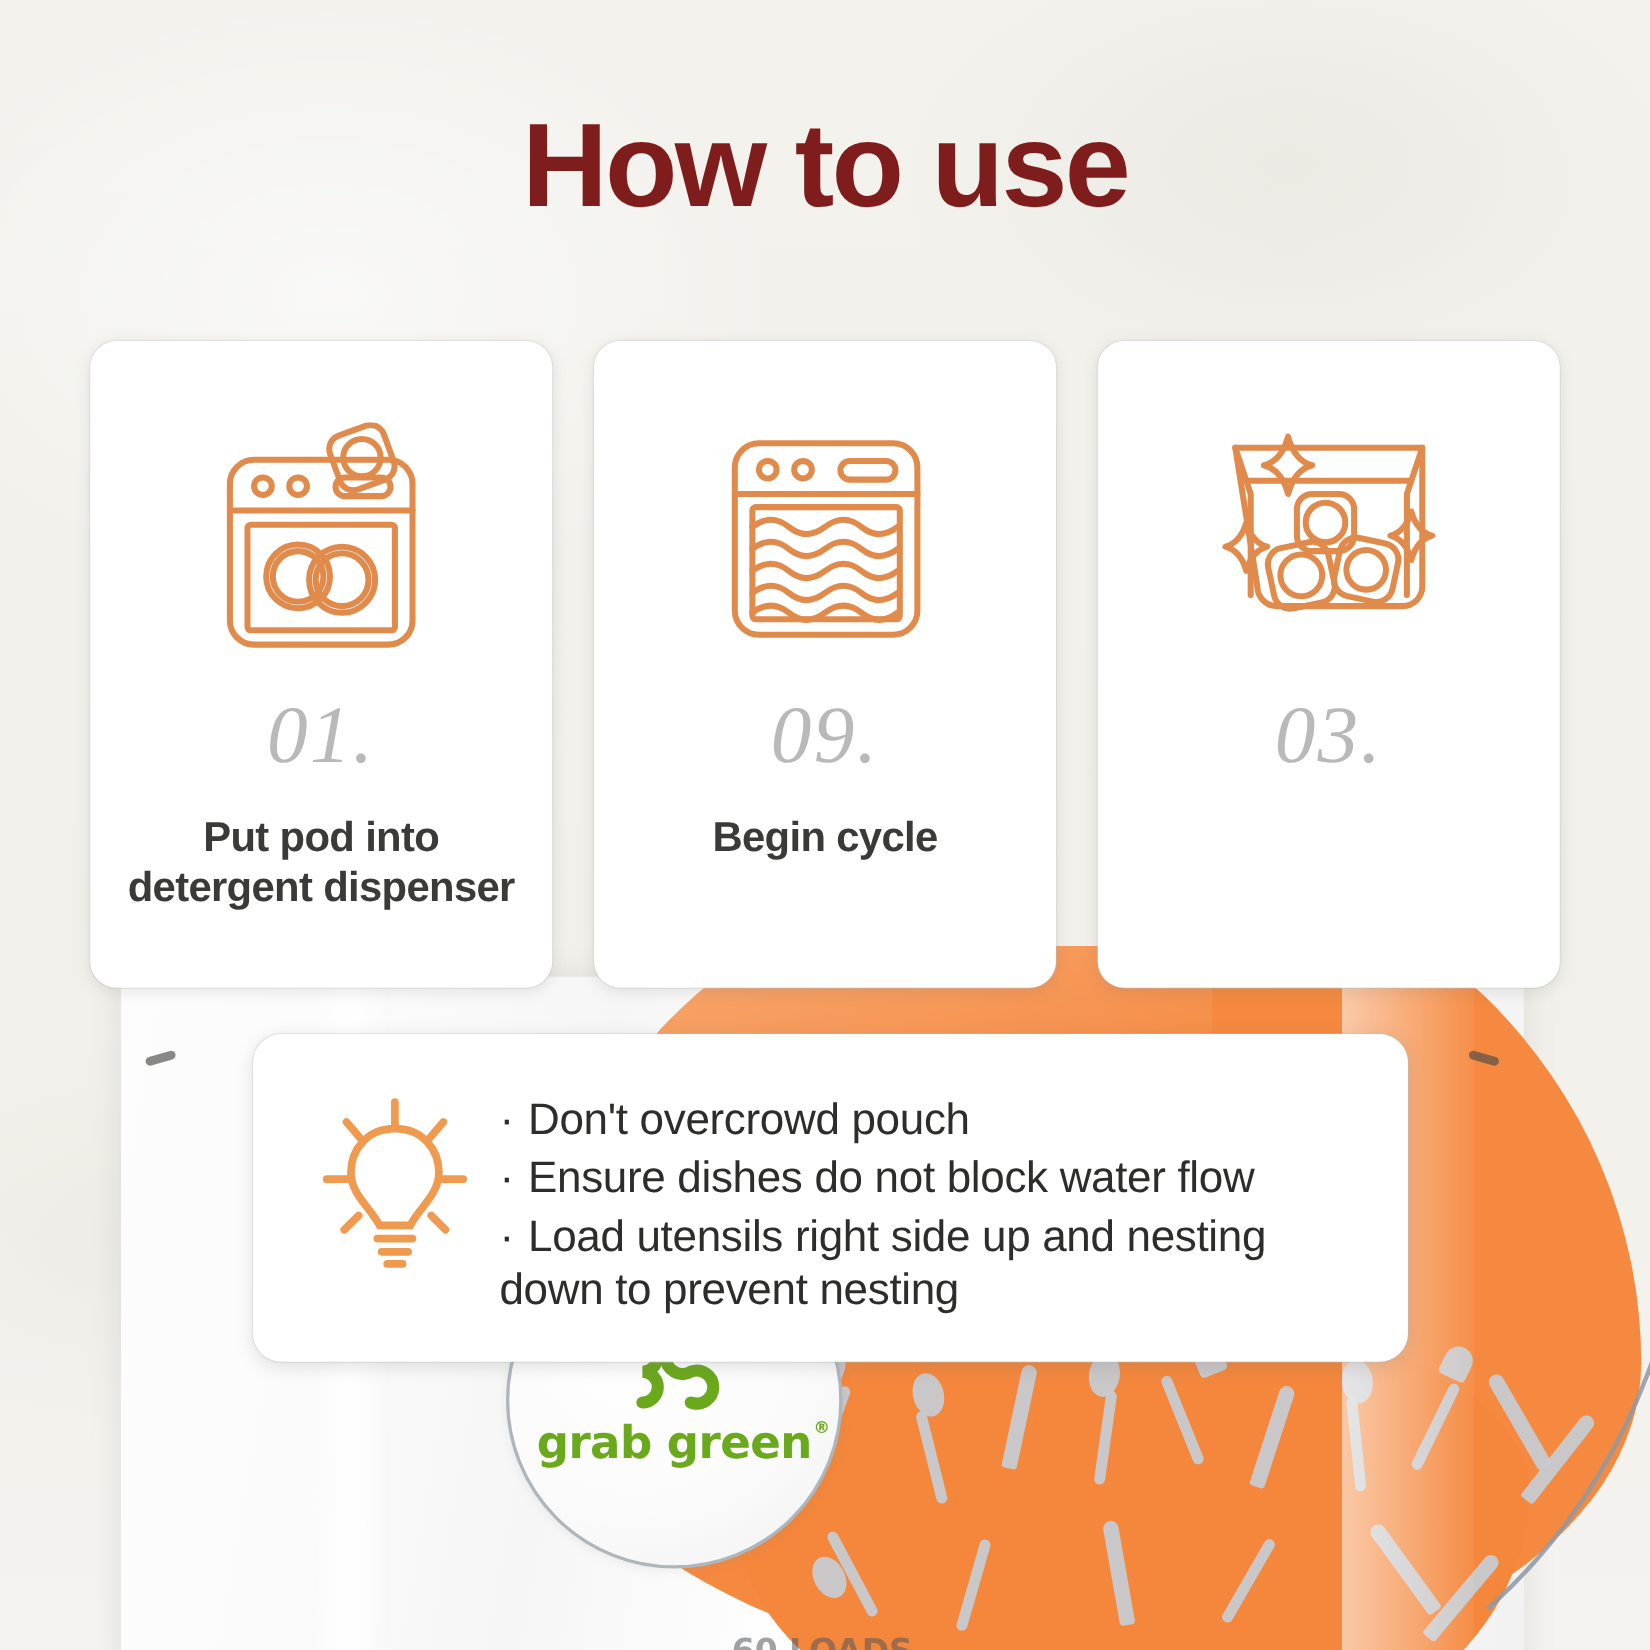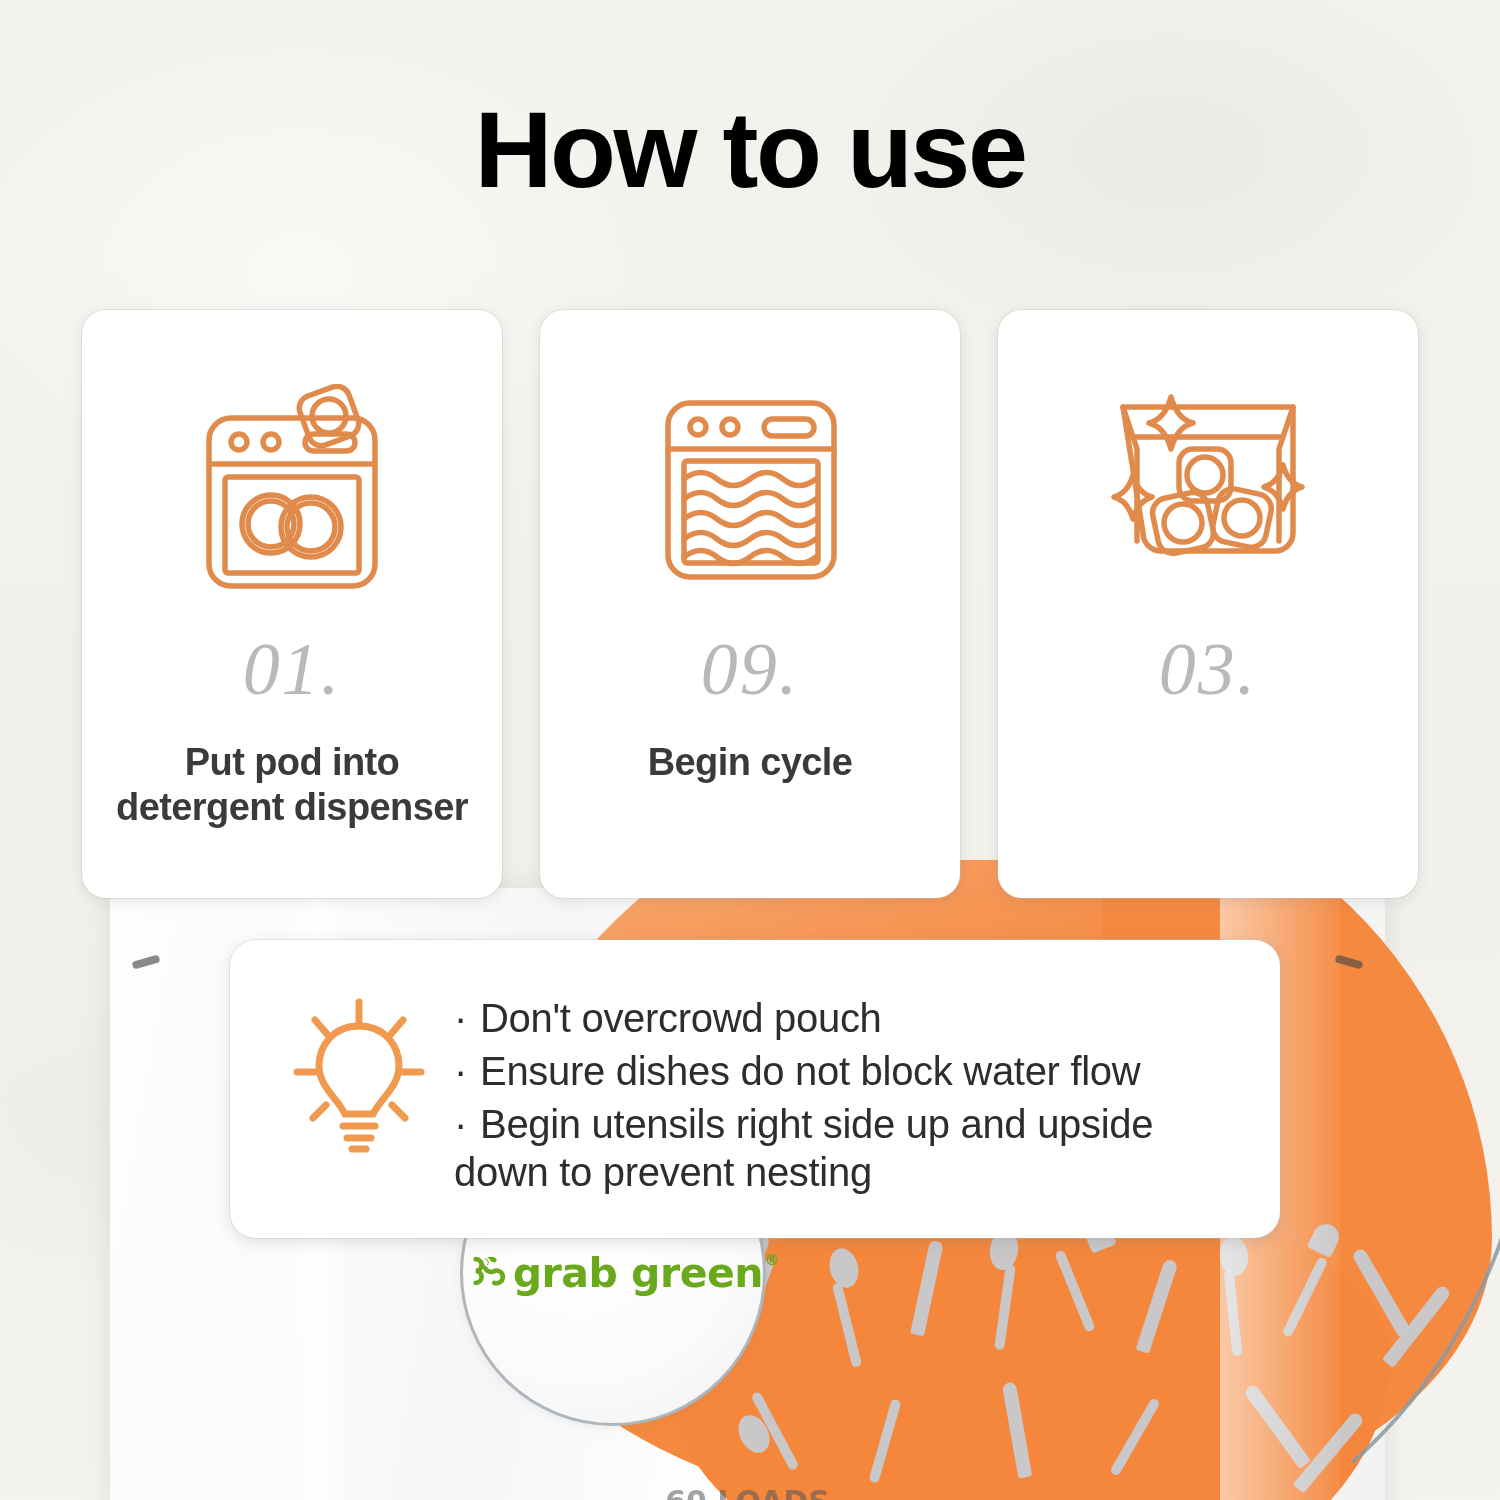--- a/index.html
+++ b/index.html
@@ -72,21 +72,21 @@
   .fork-head{width:26px;height:30px;border-radius:13px 13px 4px 4px;}
   .spoon-head{width:28px;height:40px;border-radius:50%;}
   .knife{width:14px;height:96px;border-radius:7px 7px 3px 3px;}
 
   
   .logo-disc{
     position:absolute;left:350px;top:232px;width:300px;height:300px;
     border-radius:50%;
     background:radial-gradient(circle at 38% 30%,#ffffff 0%,#fbfbfb 58%,#f0f0f0 100%);
     border:3px solid #aeb6bd;
-    display:flex;flex-direction:row;align-items:center;justify-content:center;
+    display:flex;flex-direction:column;align-items:center;justify-content:center;
     box-shadow:0 2px 10px rgba(120,120,120,.12);
   }
   .logo-mark{width:118px;height:72px;margin-bottom:4px;}
   .logo-word{
     font-family:"DejaVu Sans", sans-serif;
     font-weight:700;font-size:41px;color:#6aa81c;letter-spacing:-.5px;
     position:relative;white-space:nowrap;
   }
   .logo-word sup{font-size:15px;position:absolute;top:2px;right:-16px;}
   .pack-bottom-text{
@@ -94,21 +94,21 @@
     font-family:"DejaVu Sans", sans-serif;font-weight:700;font-size:30px;color:#55575a;
     opacity:.55;
   }
 
   
   .content{position:absolute;inset:0;z-index:3;}
 
   .page-title{
     position:absolute;left:0;right:0;top:96px;text-align:center;
     font-family:"Liberation Sans", sans-serif;
-    font-weight:700;font-size:108px;line-height:1;color:#000000;
+    font-weight:700;font-size:108px;line-height:1;color:#7f1d1d;
     letter-spacing:-2.5px;
   }
 
   .cards-row{
     position:absolute;left:82px;top:310px;width:1336px;height:588px;
     display:flex;justify-content:space-between;
   }
   .card{
     width:420px;height:588px;background:#fff;border-radius:24px;
     box-shadow:0 3px 14px rgba(110,110,110,.16), 0 0 0 1px rgba(200,200,200,.35);
@@ -309,19 +309,19 @@
       </svg>
     </div>
     <div class="tips-list">
       <div class="tip">
         <span class="dot">·</span><span>Don't overcrowd pouch</span>
       </div>
       <div class="tip">
         <span class="dot">·</span><span>Ensure dishes do not block water flow</span>
       </div>
       <div class="tip">
-        <span class="dot">·</span><span>Begin utensils right side up and upside</span>
+        <span class="dot">·</span><span>Load utensils right side up and nesting</span>
         <span class="cont">down to prevent nesting</span>
       </div>
     </div>
   </div>
 
 </div>
 
 </body></html>

